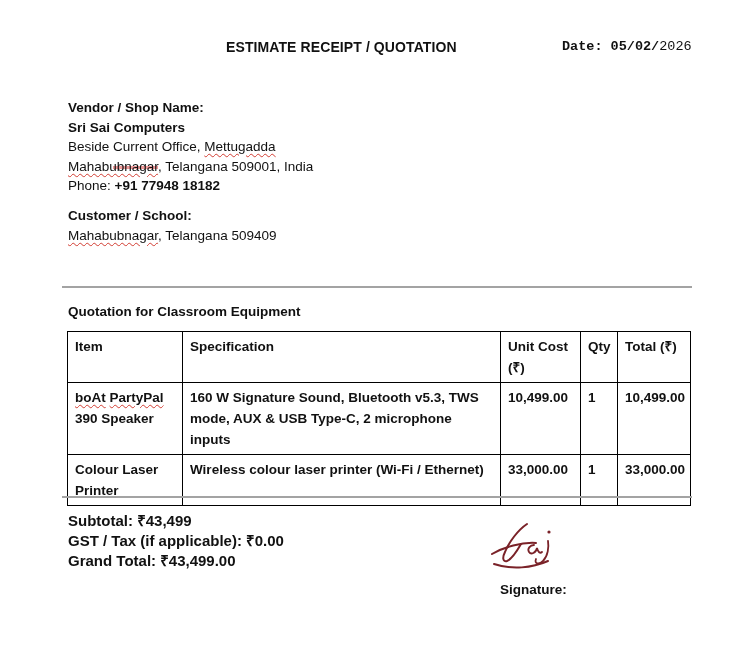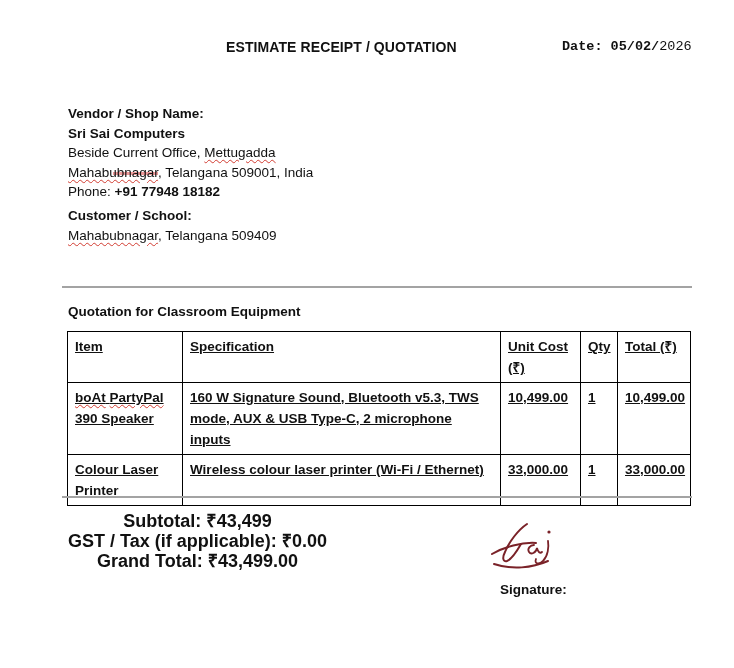--- a/index.html
+++ b/index.html
@@ -33,21 +33,21 @@
   }
   .doc-date {
     position: absolute;
     left: 562px; top: 39px;
     font-size: 13.5px;
     font-family: Liberation Mono, monospace;
   }
 
   .vendor-block {
     position: absolute;
-    left: 68px; top: 104px;
+    left: 68px; top: 98px;
     line-height: 19.5px;
   }
   .customer-block {
     position: absolute;
     left: 68px; top: 206px;
     line-height: 19.5px;
   }
 
   .spell {
     text-decoration: underline;
@@ -88,32 +88,30 @@
   }
   table.quote-table th,
   table.quote-table td {
     border: 1.5px solid var(--table-border);
     vertical-align: top;
     text-align: left;
     font-weight: 700;
     padding: 4px 7px;
     line-height: 21px;
     overflow: hidden;
-    text-decoration: underline;
   }
   table.quote-table thead tr { height: 48px; }
   table.quote-table tbody tr.row-1 { height: 51px; }
   table.quote-table tbody tr.row-2 { height: 50px; }
 
   .totals-block {
     position: absolute;
     left: 68px; top: 511px;
     line-height: 20px;
-    font-size: 18px;
-    text-align: center;
+    font-size: 15px;
   }
 
   .signature-block {
     position: absolute;
     left: 480px; top: 518px;
     width: 130px;
   }
   .signature-ink { display: block; margin-left: 4px; }
   .signature-label {
     margin-top: 12px;

